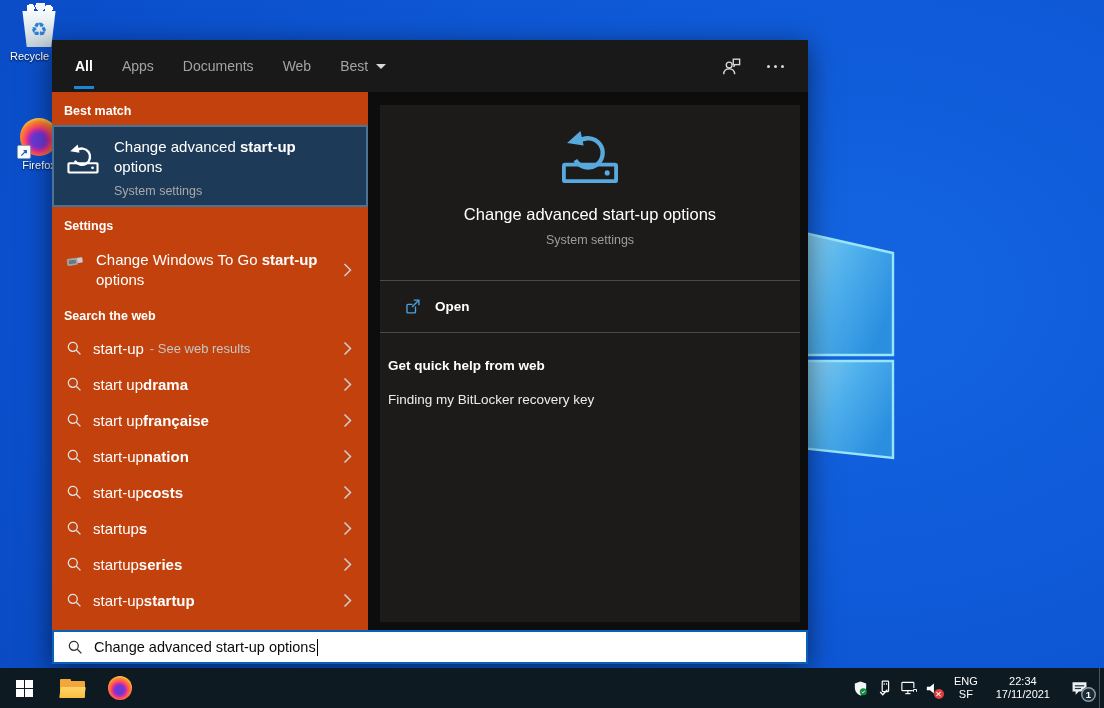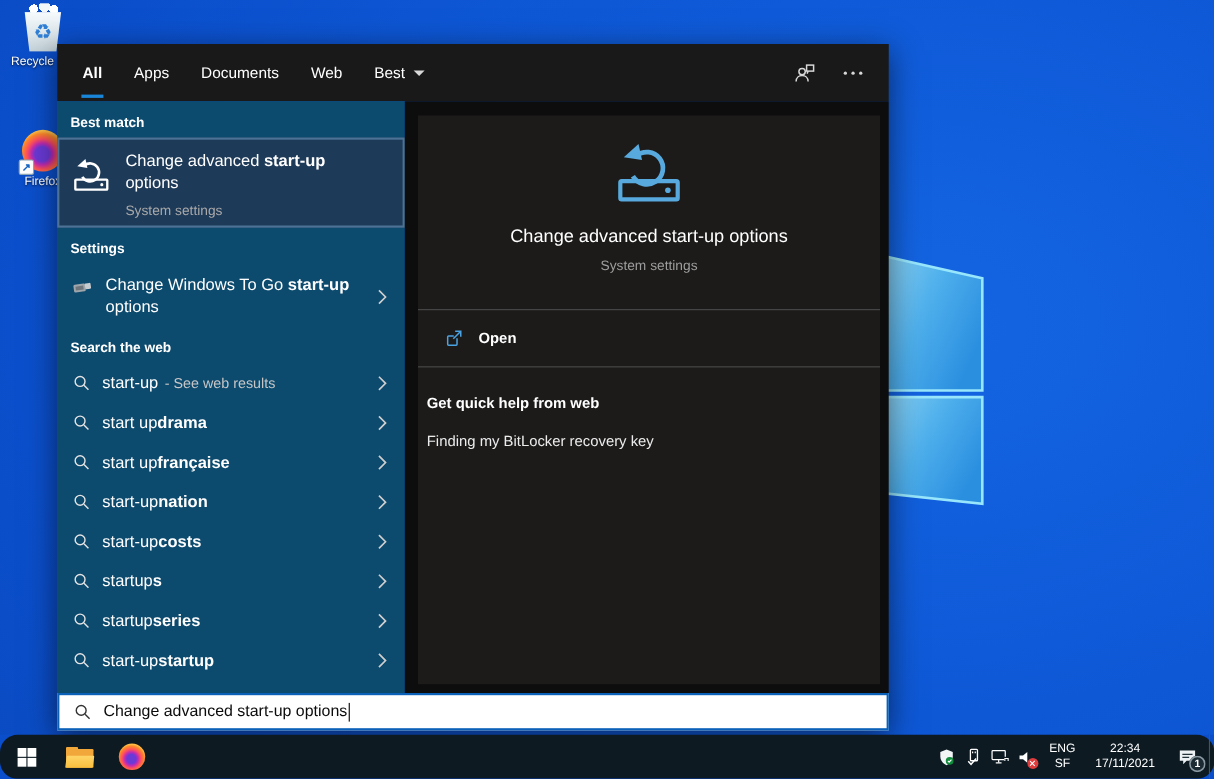--- a/index.html
+++ b/index.html
@@ -29,32 +29,32 @@
     background:radial-gradient(circle at 48% 58%, #6a3ad6 0%, #6a3ad6 22%, #c22bb1 33%, #ff4f5e 46%, #ff8a2a 62%, #ffc24a 72%, #ff980e 82%, #f57c00 100%); }
   .shortcut { position:absolute; left:-3px; bottom:-3px; width:14px; height:14px; background:#fff;
     border:1px solid #8fa6b5; border-radius:2px; display:flex; align-items:center; justify-content:center;
     font-size:10px; font-weight:bold; color:#1565c0; }
 
   
   .search-window { position:absolute; left:52px; top:40px; width:756px; height:624px; z-index:10;
     box-shadow:0 6px 26px rgba(0,0,0,.55); display:flex; flex-direction:column; }
   .tab-bar { height:52px; background:#1a1919; display:flex; align-items:stretch; padding:0 24px 0 22px; flex:0 0 auto; }
   .tab { position:relative; display:flex; align-items:center; padding:0 1px; margin-right:27px;
-    color:#ffffff; font-size:14px; cursor:pointer; }
+    color:#a3a3a3; font-size:14px; cursor:pointer; }
   .tab.active { font-weight:bold; color:#fff; }
   .tab .underline { position:absolute; left:0; right:0; bottom:3px; height:3px; background:#1a86d9; }
   .tab .caret { width:0; height:0; border-left:5px solid transparent; border-right:5px solid transparent;
     border-top:5px solid #d8d8d8; margin-left:8px; }
   .tabbar-right { margin-left:auto; display:flex; align-items:center; gap:26px; }
   .icon-btn { display:flex; align-items:center; justify-content:center; cursor:pointer; color:#d8d8d8; }
   .dots { display:flex; gap:4px; }
   .dots i { width:3px; height:3px; border-radius:50%; background:#d8d8d8; }
 
   .win-body { flex:1 1 auto; display:flex; min-height:0; }
-  .left-col { width:316px; flex:0 0 auto; background:#0c4a6e; color:#fff; }
+  .left-col { width:316px; flex:0 0 auto; background:#c2410c; color:#fff; }
   .section-header { padding:12px 12px 7px 12px; font-size:12.5px; font-weight:bold; color:#fff; }
   .bold-seg { font-weight:bold; }
 
   .best-item { height:82px; background:#1d3a58; border:2px solid #4c7396; display:flex; padding:10px 10px 8px 10px; cursor:pointer; }
   .best-item .bm-icon { width:34px; height:32px; color:#fff; margin:6px 14px 0 2px; flex:0 0 auto; }
   .bm-text { font-size:15px; line-height:20px; width:218px; }
   .bm-sub { margin-top:7px; font-size:12.5px; color:#a9a9a9; }
 
   .settings-item { display:flex; align-items:flex-start; padding:10px 12px 10px 14px; cursor:pointer; position:relative; min-height:58px; }
   .settings-item .usb-icon { width:18px; height:16px; margin:3px 12px 0 0; flex:0 0 auto; }
@@ -81,21 +81,21 @@
   .help { padding:25px 8px; }
   .help-header { font-size:13.5px; font-weight:bold; }
   .help-link { font-size:13.5px; margin-top:19px; color:#ececec; cursor:pointer; }
 
   .search-bar { flex:0 0 auto; height:34px; background:#fff; border:2px solid #0b61b8; display:flex; align-items:center; padding-left:13px; cursor:text; }
   .search-bar .mag-dark { width:16px; height:16px; color:#333; margin-right:11px; flex:0 0 auto; }
   .search-bar .query { font-size:14.5px; color:#0b0b0b; }
   .caret-bar { display:inline-block; width:1px; height:17px; background:#000; margin-left:1px; vertical-align:middle; }
 
   
-  .taskbar { position:absolute; left:0; right:0; bottom:0; height:40px; background:#0d1a22; z-index:20; display:flex; align-items:center;border-radius:16px; }
+  .taskbar { position:absolute; left:0; right:0; bottom:0; height:40px; background:#0d1a22; z-index:20; display:flex; align-items:center; }
   .tb-slot { width:48px; height:40px; display:flex; align-items:center; justify-content:center; cursor:pointer; }
   .win-logo { width:17px; height:17px; display:grid; grid-template-columns:8px 8px; grid-template-rows:8px 8px; gap:1px; }
   .win-logo i { background:#fff; }
   .folder { width:25px; height:19px; position:relative; }
   .folder .back { position:absolute; inset:2px 0 0 0; background:#f2a73b; border-radius:1px; }
   .folder .tab-f { position:absolute; top:0; left:0; width:11px; height:4px; background:#f2a73b; border-radius:1px 1px 0 0; }
   .folder .strip { position:absolute; left:2px; right:2px; bottom:6px; height:4px; background:#6cc3f0; }
   .folder .front { position:absolute; left:0; right:0; bottom:0; height:11px; background:linear-gradient(180deg,#ffd567,#f9bf3e); transform:skewX(-8deg); border-radius:1px; }
   .tray { margin-left:auto; display:flex; align-items:center; height:40px; }
   .tray-ic { width:24px; height:40px; display:flex; align-items:center; justify-content:center; color:#fff; cursor:pointer; position:relative; }

